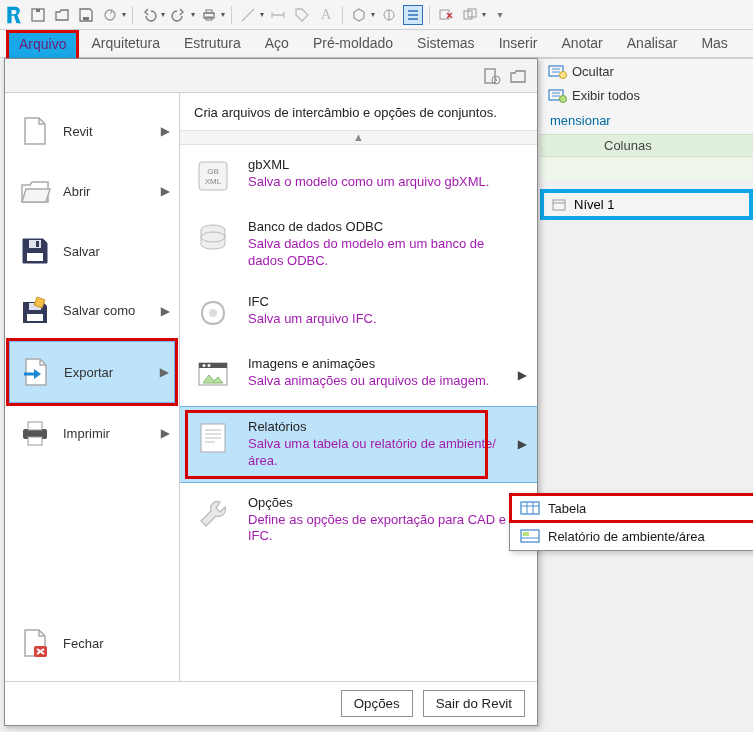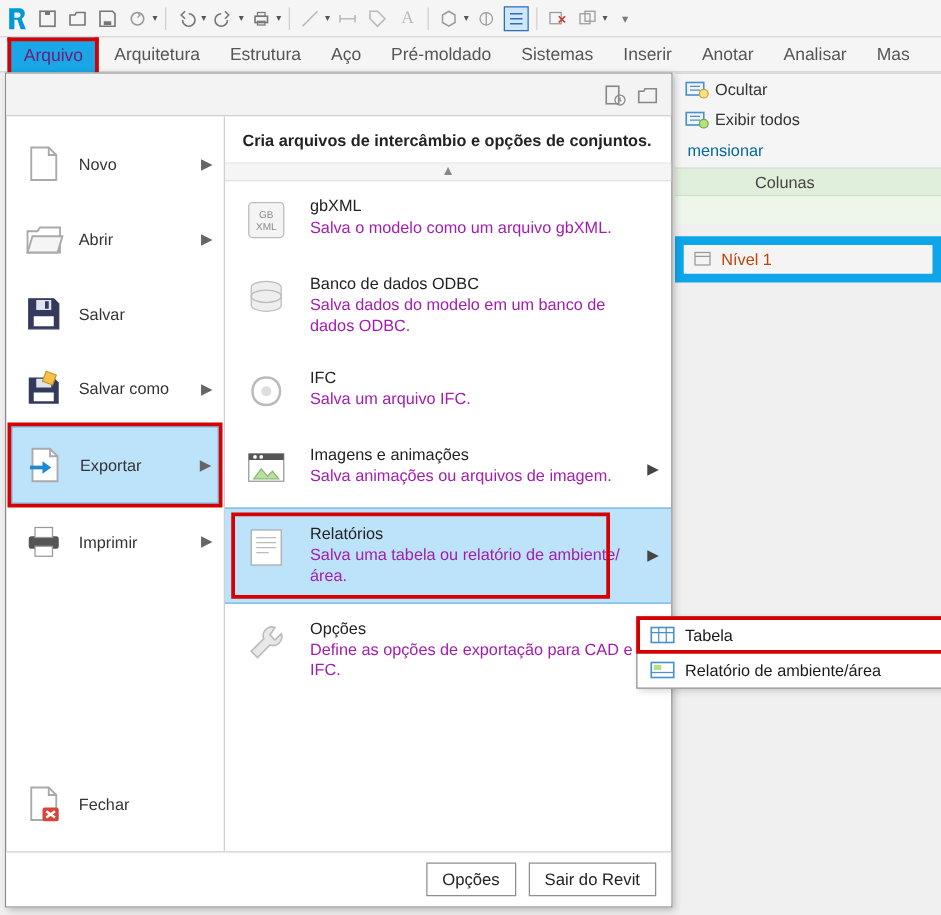--- a/index.html
+++ b/index.html
@@ -16,33 +16,33 @@
   .ribbon{height:28px;background:#f5f5f5;display:flex;align-items:flex-end;padding-left:6px;gap:0;border-bottom:1px solid #cfcfcf;position:relative}
   .tab{padding:5px 12px 6px;color:#555;cursor:pointer;font-size:14px}
   .tab.active{background:#19a7e8;color:#701a75;border:3px solid #d60000;border-bottom:none;margin-bottom:-1px;padding:3px 10px 6px}
   
   .rpanel{position:absolute;left:540px;top:58px;right:0;height:110px;background:#f5f5f5;border-top:1px solid #d0d0d0}
   .rbtn{display:flex;align-items:flex-end;gap:4px;padding:4px 8px;color:#333;cursor:pointer}
   .rbtn .ico{width:20px;height:16px}
   .rpanel .hdr{color:#0369a1;font-size:13px;padding:6px 10px}
   .green-row{background:#e0efdc;border-top:1px solid #cfe0c9;border-bottom:1px solid #cfe0c9;padding:3px 64px;color:#444}
   .green-row2{background:#eef6ea;height:22px}
-  .nivel-bar{background:#f4f4f4;border:7px solid #0ea5e9;margin-top:10px;display:flex;align-items:flex-start;gap:6px;padding:4px 8px;color:#c2410c}
+  .nivel-bar{background:#f4f4f4;border:4px solid #0ea5e9;margin-top:10px;display:flex;align-items:center;gap:6px;padding:4px 8px;color:#000000}
   
   .appmenu{position:absolute;left:4px;top:58px;width:534px;height:668px;background:#fff;border:1px solid #8c8c8c;box-shadow:2px 2px 6px rgba(0,0,0,.25)}
   .appmenu-top{height:34px;background:#f3f3f3;border-bottom:1px solid #d0d0d0;display:flex;align-items:center;justify-content:flex-end;gap:8px;padding:0 10px}
   .top-ico{width:18px;height:18px;color:#777}
   .menu-body{display:flex;height:588px}
   .leftcol{width:175px;border-right:1px solid #d0d0d0;padding:8px 4px;display:flex;flex-direction:column}
   .lmitem{display:flex;align-items:center;gap:10px;padding:12px 8px;color:#333;cursor:pointer;position:relative}
   .lmitem .lmico{width:36px;height:36px;display:flex;align-items:center;justify-content:center}
   .lmitem .caret{position:absolute;right:5px;color:#666;font-size:12px}
   .lmitem.exportar{background:#bde3fb;border:1px solid #6fb7e8;outline:3px solid #d60000}
   .rightcol{flex:1;border-left:0;display:flex;flex-direction:column}
-  .rhdr{padding:12px 14px 10px;font-weight:700;color:#222;border-bottom:1px solid #e3e3e3}
+  .rhdr{padding:12px 14px 10px;font-weight:400;color:#222;border-bottom:1px solid #e3e3e3}
   .scrollhint{height:14px;background:#f5f5f5;border-bottom:1px solid #e0e0e0;text-align:center;color:#888;font-size:11px;line-height:12px}
   .rlist{flex:1;overflow:auto}
   .ritem{display:flex;gap:16px;padding:12px 14px;align-items:flex-start;cursor:pointer;position:relative}
   .ritem .rico{width:38px;height:38px;flex-shrink:0;display:flex;align-items:center;justify-content:center;color:#999}
   .ritem .rtxt .t{font-weight:400;color:#222}
   .ritem .rtxt .d{color:#a21caf;font-size:13px;margin-top:2px;line-height:1.3}
   .ritem .caret{position:absolute;right:10px;top:50%;transform:translateY(-50%);color:#444;font-size:12px}
   .ritem.relatorios{background:#bde3fb;border-top:1px solid #6fb7e8;border-bottom:1px solid #6fb7e8}
   .relatorios-box{outline:3px solid #d60000;outline-offset:-4px}
   .menu-foot{height:44px;border-top:1px solid #d0d0d0;display:flex;align-items:center;justify-content:flex-end;gap:10px;padding:0 12px;background:#fff}
@@ -230,21 +230,21 @@
   <div class="menu-body">
 
     <div class="leftcol">
       <div class="lmitem">
         <span class="lmico">
             <svg width="32" height="32" viewBox="0 0 32 32">
               <path d="M6 3h14l6 6v20H6z" fill="#fff" stroke="#aaa" stroke-width="1.5"></path>
               <path d="M20 3v6h6" fill="none" stroke="#aaa" stroke-width="1.5"></path>
             </svg>
           </span>
-        <span>Novo</span>
+        <span>Revit</span>
         <span class="caret">▶</span>
       </div>
       <div class="lmitem">
         <span class="lmico">
             <svg width="32" height="32" viewBox="0 0 32 32">
               <path d="M3 10h8l2-3h16v20H3z" fill="#fff" stroke="#aaa" stroke-width="1.5"></path>
               <path d="M3 27l4-13h24l-4 13z" fill="#f5f5f5" stroke="#aaa" stroke-width="1.5"></path>
             </svg>
           </span>
         <span>Abrir</span>

